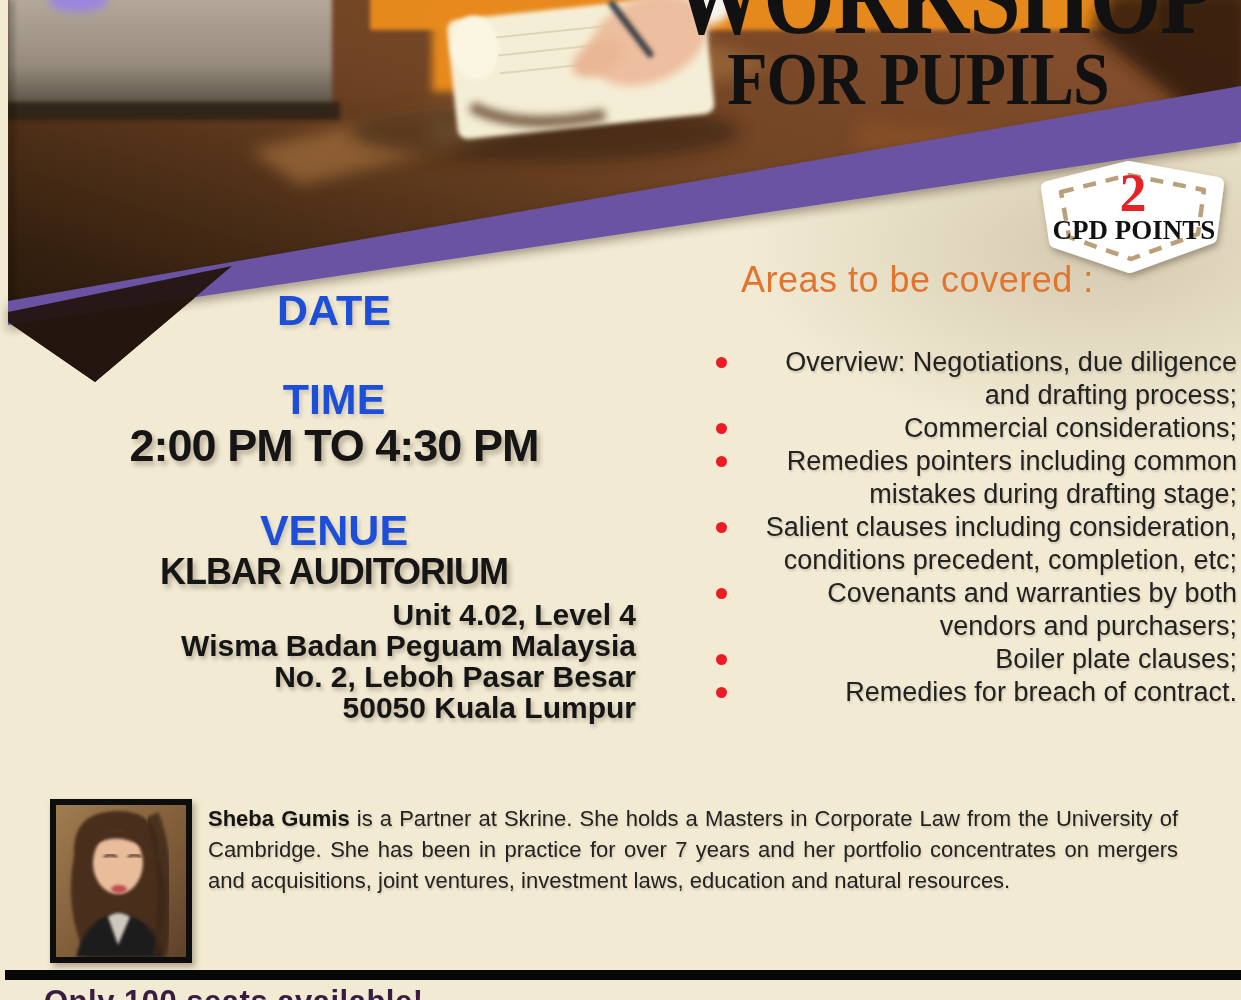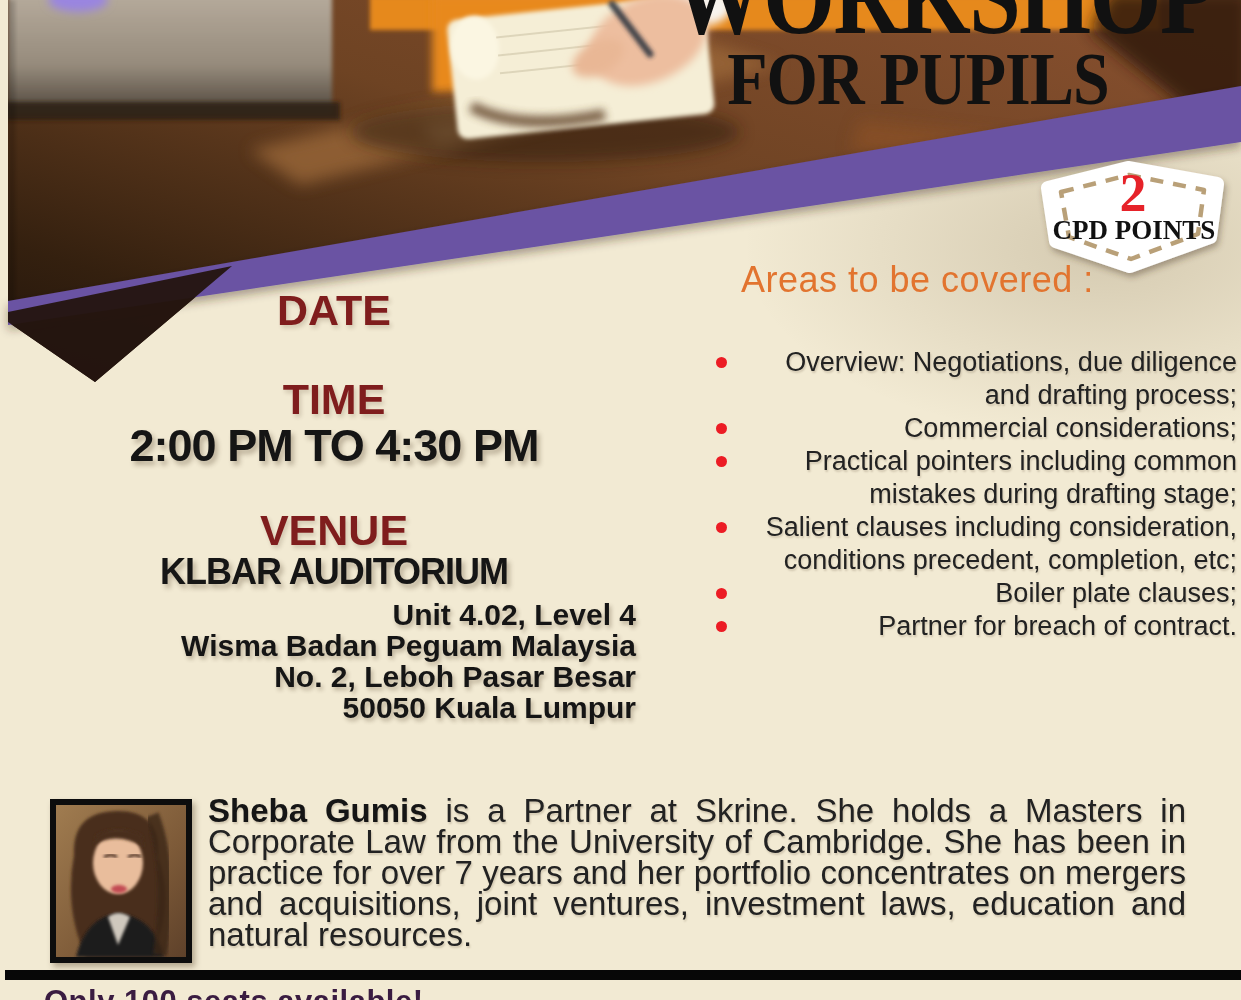--- a/index.html
+++ b/index.html
@@ -24,21 +24,21 @@
   .subtitle{
     position:absolute;top:41px;left:0;width:100%;
     font-family:"Liberation Serif",serif;font-weight:bold;font-size:75px;line-height:1;
     color:#111;letter-spacing:-1px;transform:scaleX(.88);transform-origin:50% 50%;
     white-space:nowrap;
   }
   .details{
     position:absolute;left:32px;top:288px;width:604px;z-index:2;text-align:center;
   }
   .lbl{
-    color:#7f1d1d;font-weight:bold;font-size:43px;line-height:1.05;letter-spacing:0;
+    color:#1d4ed8;font-weight:bold;font-size:43px;line-height:1.05;letter-spacing:0;
     text-shadow:2px 3px 4px rgba(60,40,15,.18);
   }
   .val{
     color:#151515;font-weight:bold;font-size:45px;line-height:1.05;letter-spacing:-1px;
     text-shadow:3px 4px 5px rgba(60,40,15,.30);
   }
   .gap1{margin-top:44px;}
   .gap2{margin-top:38px;}
   .venue-name{font-size:36px;}
   .addr{
@@ -59,21 +59,21 @@
   .areas li::before{
     content:"";position:absolute;left:0;top:11px;width:11px;height:11px;border-radius:50%;
     background:#EC1C24;
   }
   .bio{position:absolute;left:50px;top:795px;right:55px;z-index:2;}
   .portrait{
     float:left;width:130px;height:152px;border:6px solid #0d0d0d;margin:4px 16px 0 0;
     box-shadow:3px 4px 6px rgba(60,40,15,.35);background:#8a6a48;
   }
   .bio p{
-    margin:0;text-align:justify;color:#222;font-size:33px;line-height:31px;
+    margin:8px;text-align:justify;color:#222;font-size:22px;line-height:31px;
     text-shadow:1px 2px 2px rgba(60,40,15,.18);
   }
   .bio p b{color:#151515;}
   .divider{
     position:absolute;left:5px;top:970px;width:1236px;height:10px;background:#070707;z-index:2;
   }
   .seats{
     position:absolute;left:44px;top:984px;z-index:2;
     color:#3A1C41;font-weight:bold;font-size:31px;letter-spacing:.5px;white-space:nowrap;
   }
@@ -181,24 +181,25 @@
     <div class="addr">Wisma Badan Peguam Malaysia</div>
     <div class="addr">No. 2, Leboh Pasar Besar</div>
     <div class="addr">50050 Kuala Lumpur</div>
   </div>
 
   <div class="areas">
     <div class="areas-heading">Areas to be covered :</div>
     <ul>
       <li>Overview: Negotiations, due diligence and drafting process;</li>
       <li>Commercial considerations;</li>
-      <li>Practical pointers including common mistakes during drafting stage;</li>
+      <li>Remedies pointers including common mistakes during drafting stage;</li>
       <li>Salient clauses including consideration, conditions precedent, completion, etc;</li>
+      <li>Covenants and warranties by both vendors and purchasers;</li>
       <li>Boiler plate clauses;</li>
-      <li>Partner for breach of contract.</li>
+      <li>Remedies for breach of contract.</li>
     </ul>
   </div>
 
   <div class="bio">
     <svg class="portrait" width="130" height="152" viewBox="0 0 130 152">
       <defs>
         <linearGradient id="pbg" x1="0" y1="0" x2="1" y2="1">
           <stop offset="0" stop-color="#a07c50"></stop>
           <stop offset="0.6" stop-color="#7d5a38"></stop>
           <stop offset="1" stop-color="#5e412a"></stop>

